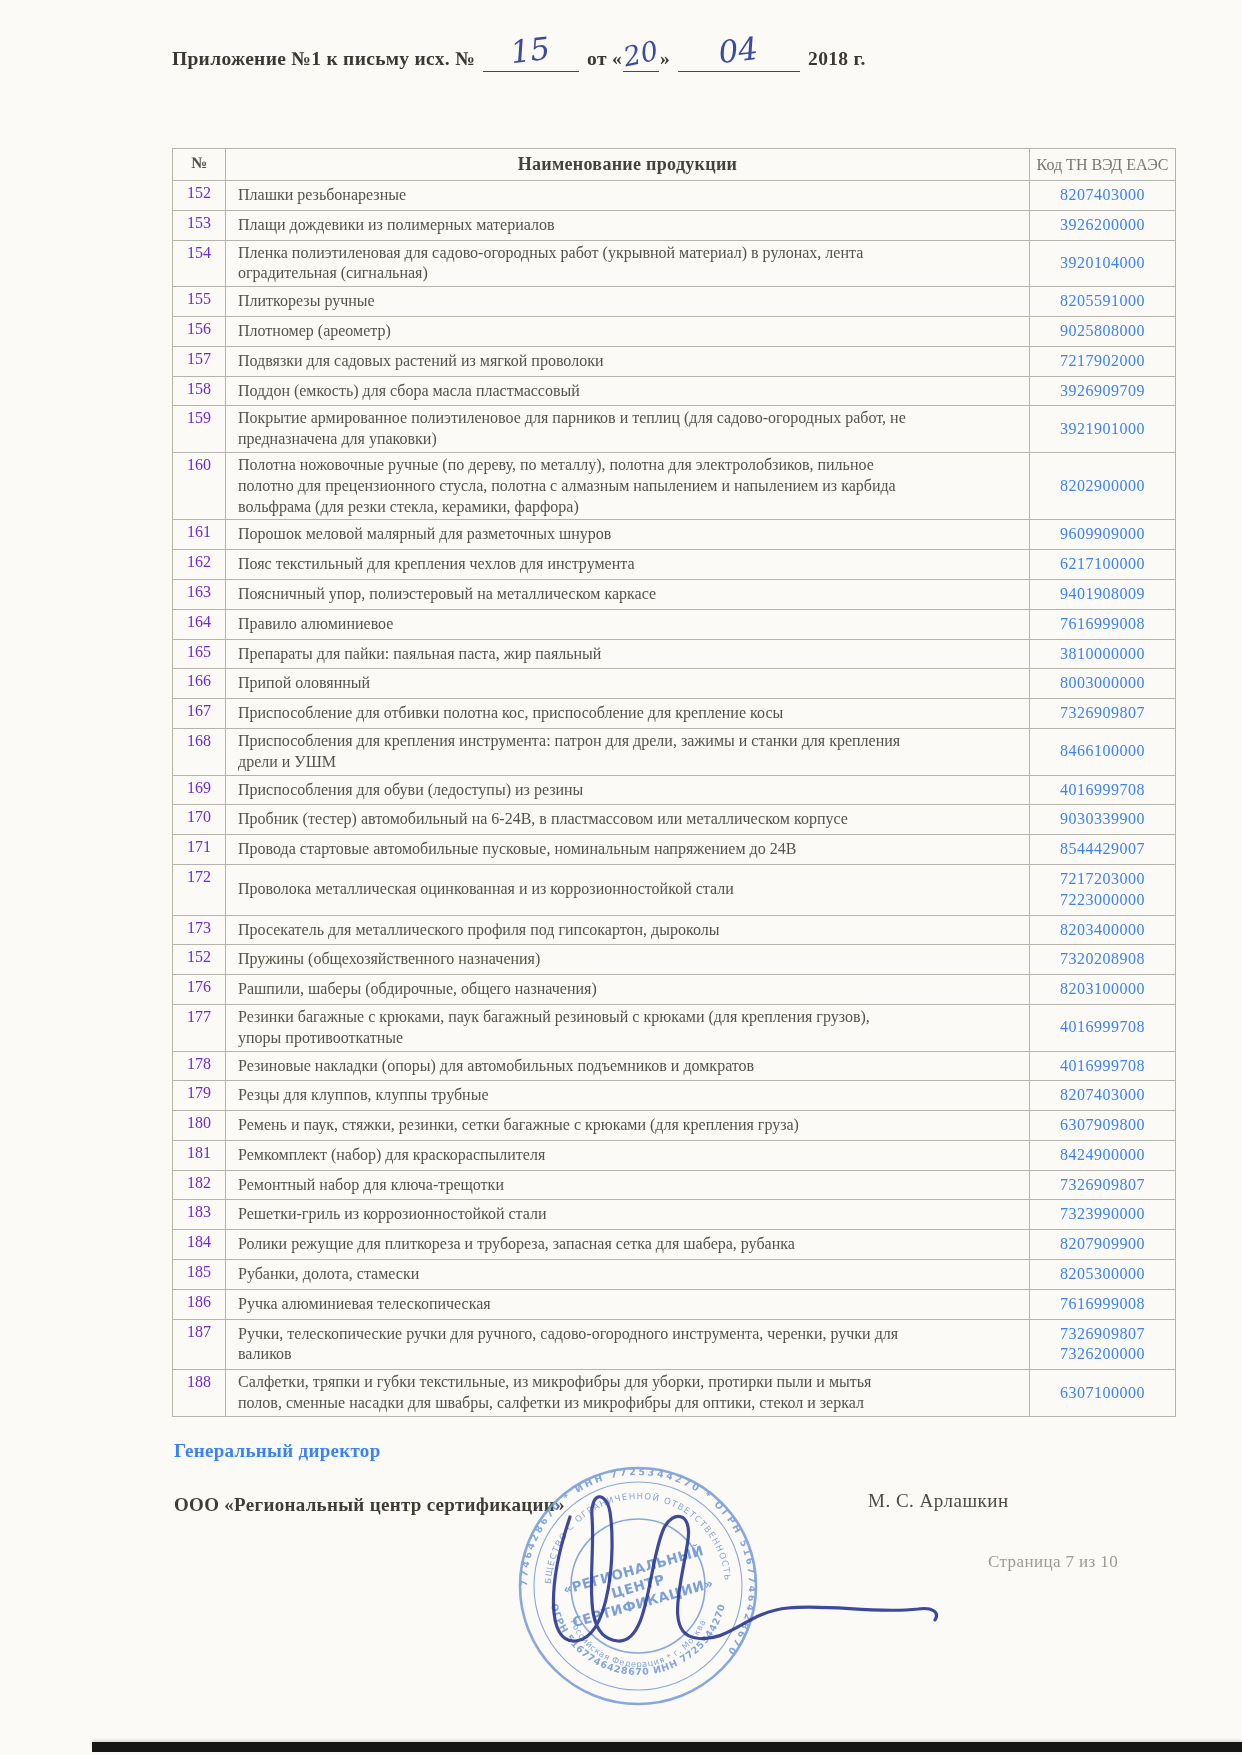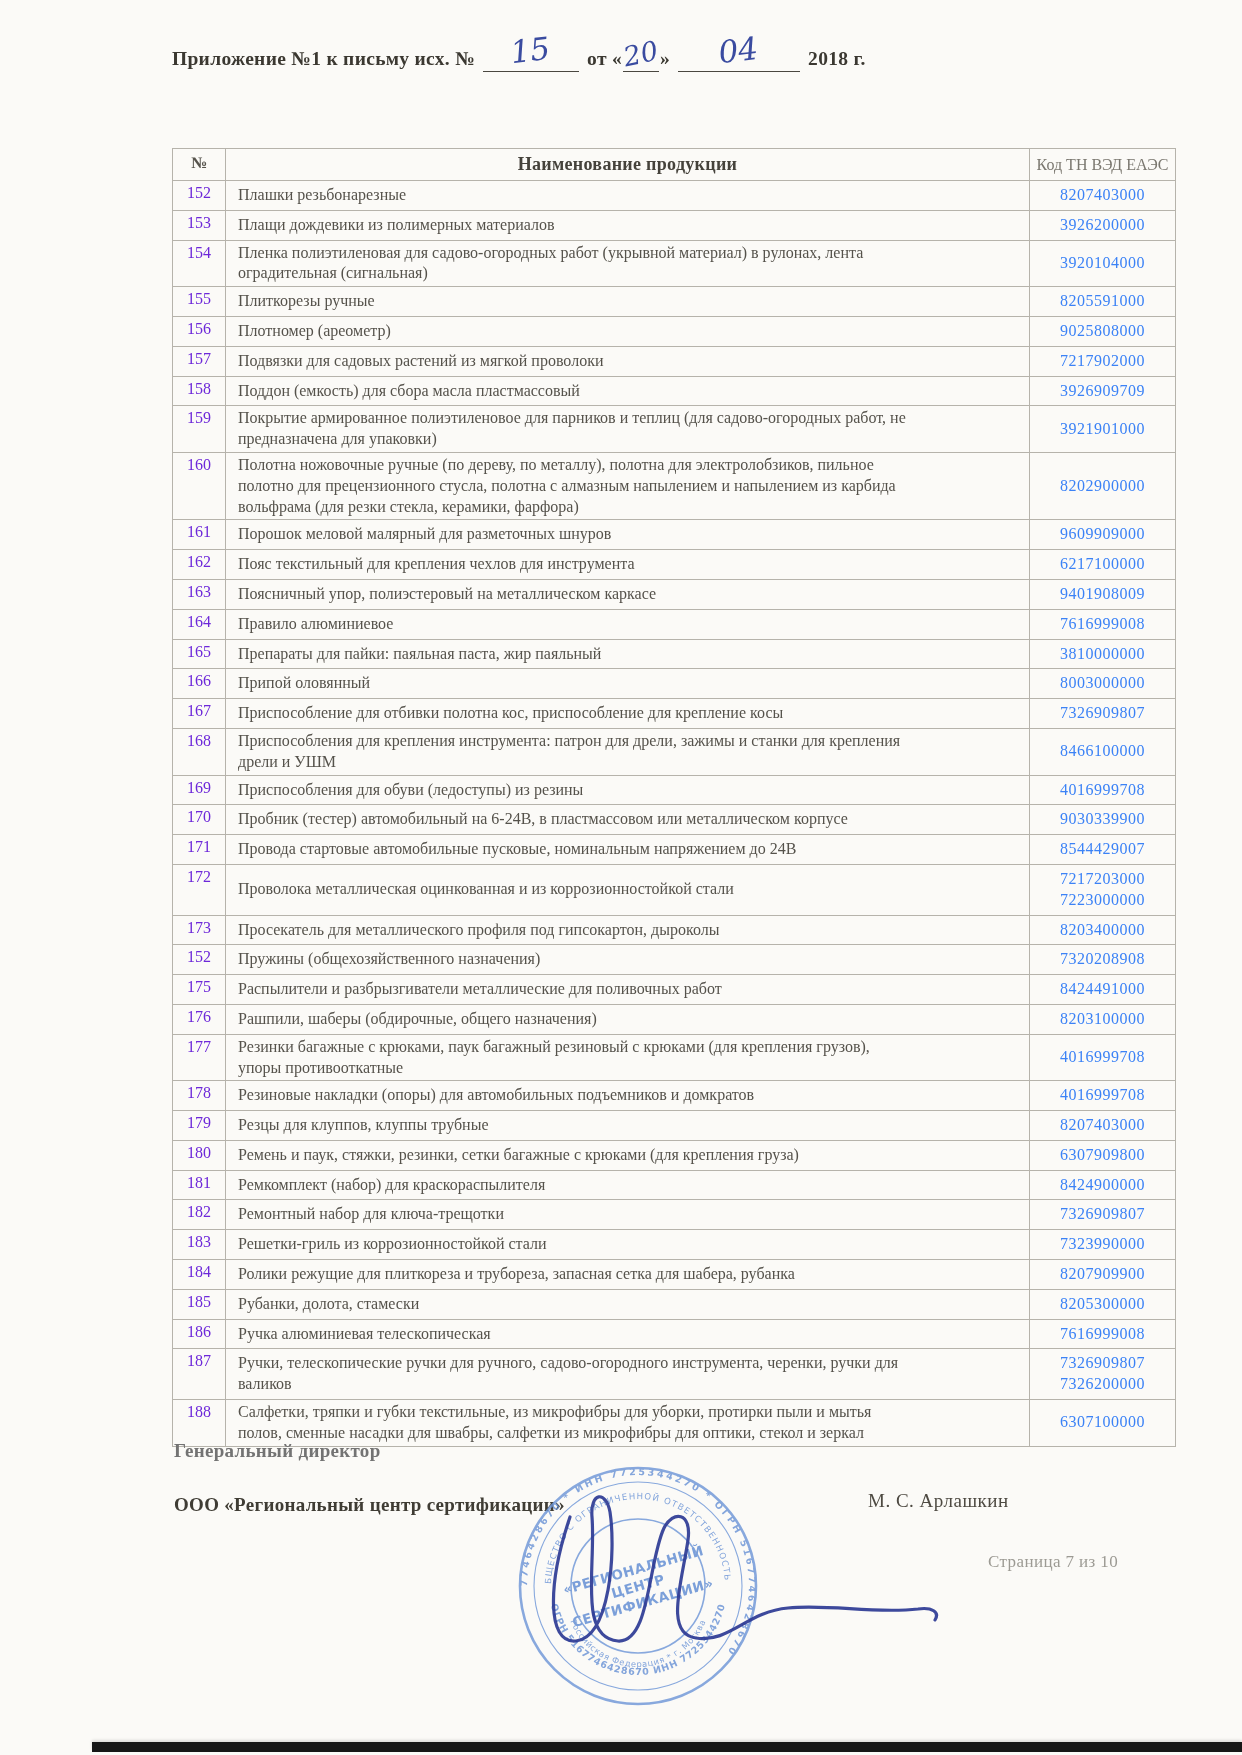--- a/index.html
+++ b/index.html
@@ -59,21 +59,21 @@
     padding:2px 120px 2px 12px;
     margin-top:44px;
   }
   td.cell-code{
     text-align:center;vertical-align:middle;color:#3b82f6;
     letter-spacing:.5px;padding:4px 4px;
   }
   
   .director{
     position:absolute;left:174px;top:1440px;
-    font-size:19px;font-weight:bold;color:#737373;letter-spacing:.3px;
+    font-size:19px;font-weight:bold;color:#3b82f6;letter-spacing:.3px;
   }
   .company{
     position:absolute;left:174px;top:1494px;
     font-size:19px;font-weight:bold;color:#3f3c34;letter-spacing:.3px;
   }
   .signer{
     position:absolute;left:868px;top:1490px;
     font-size:19px;color:#4e4a42;letter-spacing:.5px;
   }
   .page-indicator{
@@ -280,27 +280,20 @@
           <td class="cell-name">Просекатель для металлического профиля под гипсокартон, дыроколы</td>
           <td class="cell-code">
             <div>8203400000</div>
           </td>
         </tr>
         <tr>
           <td class="cell-num">152</td>
           <td class="cell-name">Пружины (общехозяйственного назначения)</td>
           <td class="cell-code">
             <div>7320208908</div>
-          </td>
-        </tr>
-        <tr>
-          <td class="cell-num">175</td>
-          <td class="cell-name">Распылители и разбрызгиватели металлические для поливочных работ</td>
-          <td class="cell-code">
-            <div>8424491000</div>
           </td>
         </tr>
         <tr>
           <td class="cell-num">176</td>
           <td class="cell-name">Рашпили, шаберы (обдирочные, общего назначения)</td>
           <td class="cell-code">
             <div>8203100000</div>
           </td>
         </tr>
         <tr>

